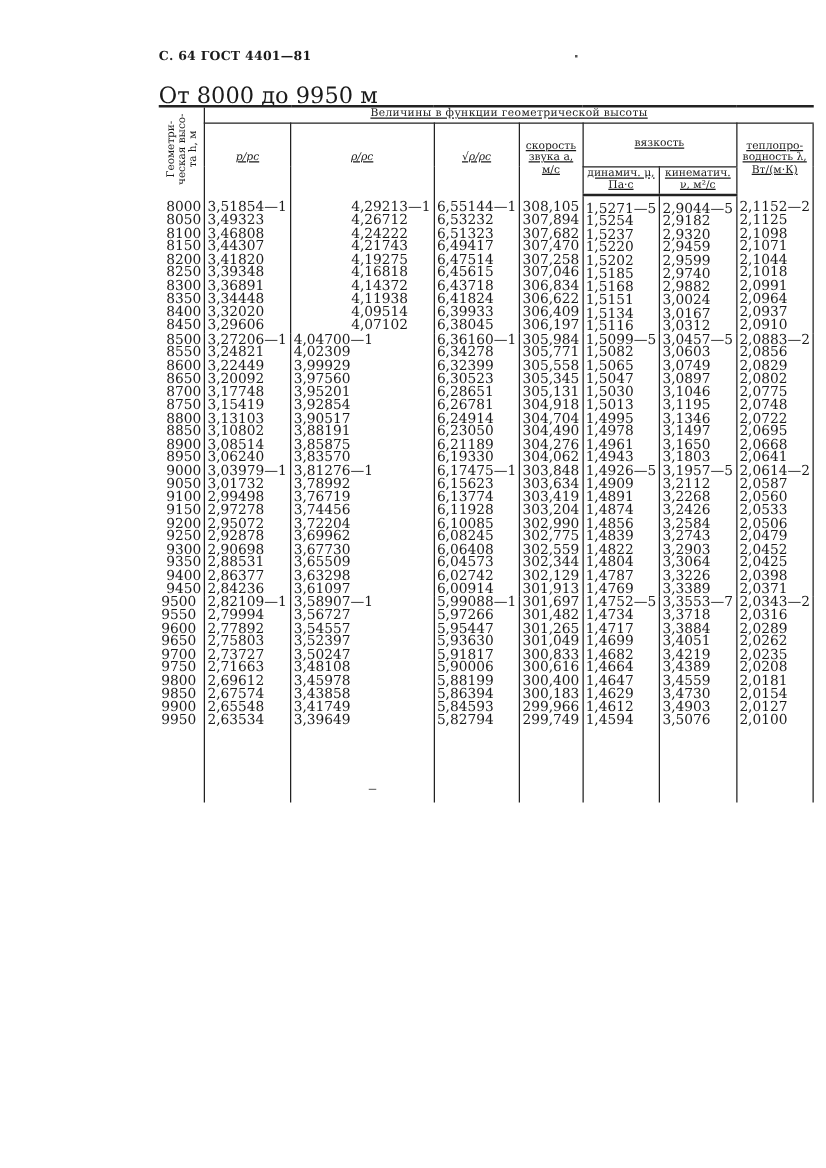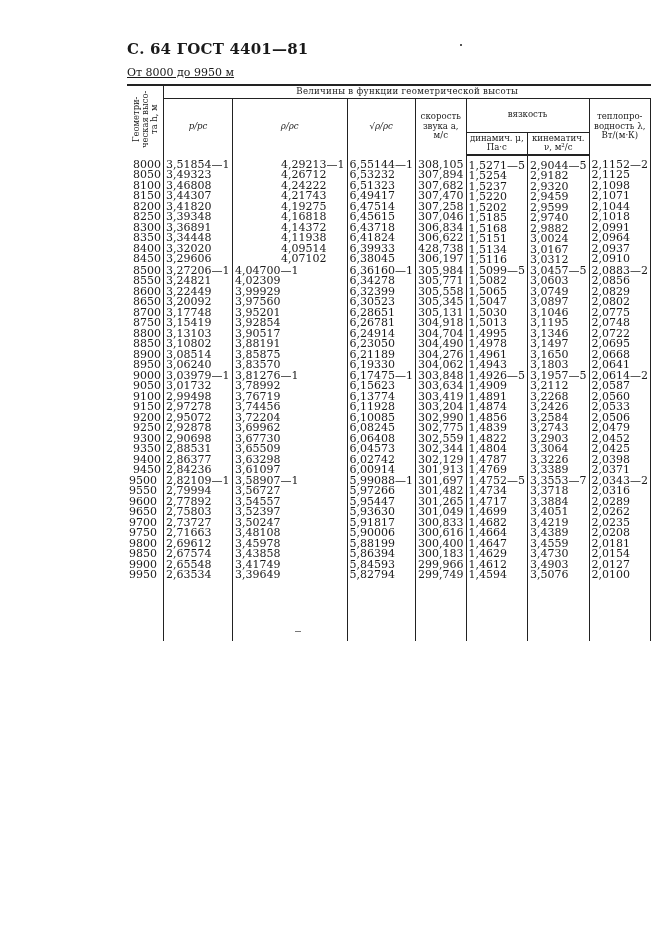--- a/index.html
+++ b/index.html
@@ -1,22 +1,22 @@
 <!DOCTYPE html>
 <html><head>
 <meta charset="utf-8">
 <style>
   html,body{margin:0;padding:0;background:#ffffff;}
   body{width:661px;height:934px;position:relative;overflow:hidden;font-family:"DejaVu Serif","Liberation Serif",serif;color:#1a1a1a;}
-  .page-header{position:absolute;left:127px;top:40px;font-weight:bold;font-size:15px;letter-spacing:0.2px;}
-  .range-title{position:absolute;left:127px;top:66px;font-size:11px;text-decoration:underline;}
+  .page-header{position:absolute;left:127px;top:40px;font-weight:bold;font-size:10px;letter-spacing:0.2px;}
+  .range-title{position:absolute;left:127px;top:66px;font-size:18px;}
   .dot{position:absolute;left:460px;top:44px;width:2px;height:2px;background:#555;}
   .dash-mark{position:absolute;left:295px;top:631px;width:6px;height:1px;background:#777;}
   table.t{position:absolute;left:127px;top:84px;border-collapse:collapse;font-size:11px;line-height:10.6px;}
-  table.t th{font-weight:normal;font-size:8.6px;line-height:9.5px;text-align:center;vertical-align:middle;border-left:1px solid #222;padding:1px 2px;}
+  table.t th{font-weight:normal;font-size:8.6px;line-height:9.5px;text-align:center;vertical-align:middle;border-left:1px solid #222;padding:1px 2px;text-decoration:underline;}
   table.t td{border-left:1px solid #222;padding:0 2px 0 2px;vertical-align:top;white-space:nowrap;}
   table.t tr.top th{border-top:2px solid #222;}
   table.t th.first, table.t td.first{border-left:none;}
   table.t tr.hdr-last th{border-bottom:2px solid #222;}
   .vtext{writing-mode:vertical-rl;transform:rotate(180deg);font-size:8.4px;line-height:9px;display:inline-block;height:62px;text-align:center;}
   .span-title{font-weight:bold;font-size:9px;letter-spacing:0.3px;border-bottom:1px solid #222;}
   .visc{border-bottom:1px solid #222;}
   .ital{font-style:italic;font-size:10px;}
   .blockcell{padding-top:2px;padding-bottom:8px;}
   .cell-lines div{height:10.5px;}
@@ -101,21 +101,21 @@
         </td>
         <td class="blockcell cell-lines" style="padding-top: 5px;">
           <div>308,105</div>
           <div>307,894</div>
           <div>307,682</div>
           <div>307,470</div>
           <div>307,258</div>
           <div>307,046</div>
           <div>306,834</div>
           <div>306,622</div>
-          <div>428,738</div>
+          <div>306,409</div>
           <div>306,197</div>
         </td>
         <td class="blockcell cell-lines" style="padding-top: 5px;">
           <div>1,5271—5</div>
           <div>1,5254</div>
           <div>1,5237</div>
           <div>1,5220</div>
           <div>1,5202</div>
           <div>1,5185</div>
           <div>1,5168</div>

